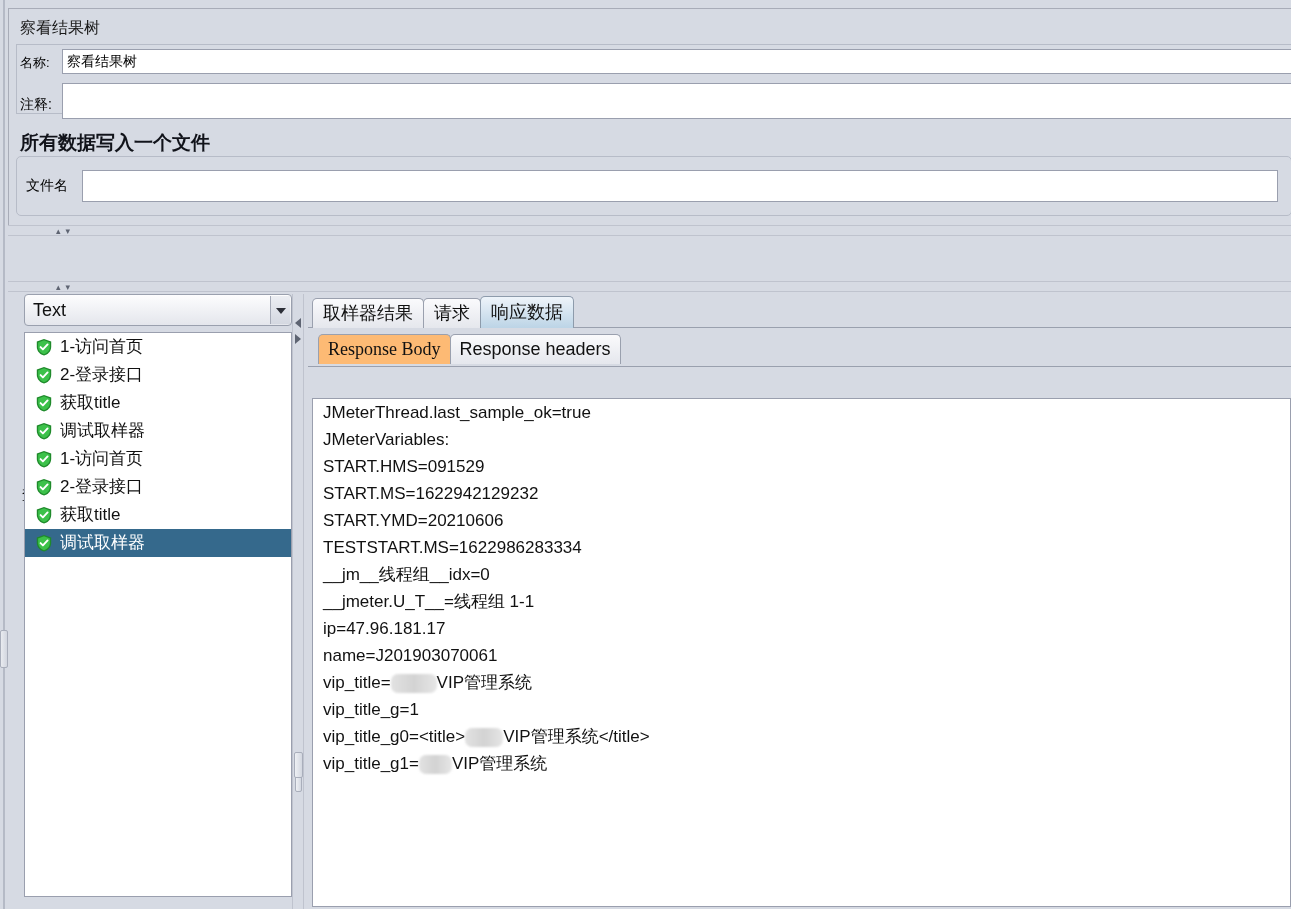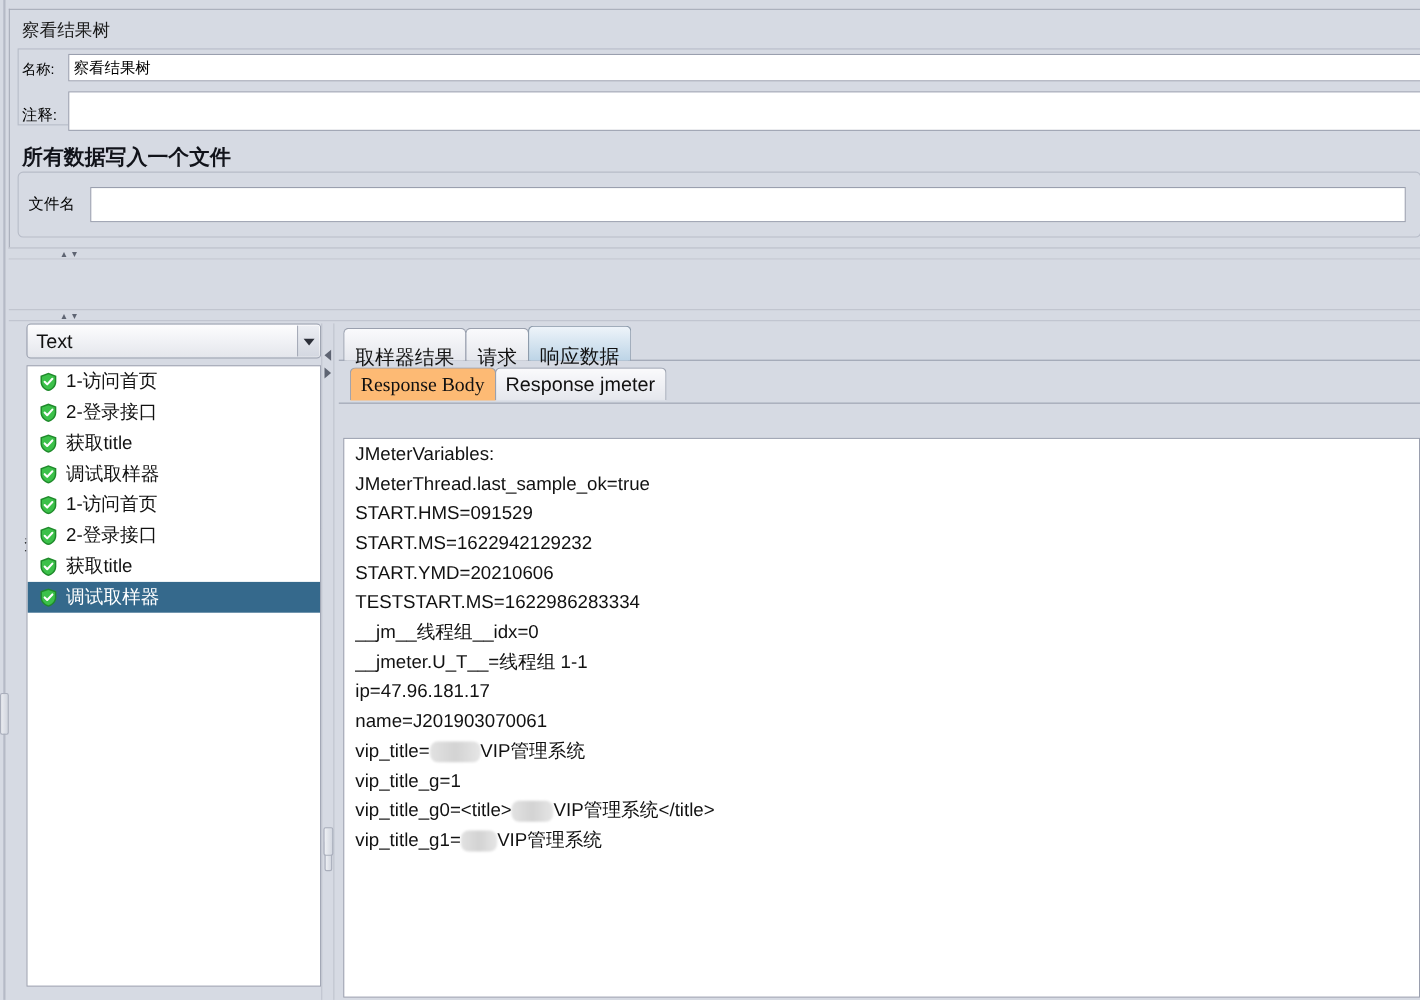--- a/index.html
+++ b/index.html
@@ -118,21 +118,21 @@
   .vsplit .knob{
     position:absolute;left:2px;top:470px;width:7px;height:28px;
     background:linear-gradient(90deg,#eef0f4,#d3d7e0);border:1px solid #a9aebb;border-radius:2px;box-sizing:border-box;
   }
 
   
   .rightcol{position:absolute;left:308px;top:294px;width:983px;height:615px;}
 
   .tabs{position:absolute;left:4px;top:2px;height:32px;}
   .tab{
-    display:inline-block;height:30px;line-height:29px;padding:12px 10px;
+    display:inline-block;height:30px;line-height:29px;padding:0 10px;
     background:linear-gradient(#fafafc,#e5e7ed);
     border:1px solid #9aa0ae;border-bottom:none;
     border-radius:5px 5px 0 0;font-size:18px;color:#111;margin-right:-1px;
     box-sizing:border-box;vertical-align:bottom;
   }
   .tab.active{background:linear-gradient(#eef4fa,#bcd4e6);border-color:#8d9bab;height:32px;line-height:31px;}
   .tabline{position:absolute;left:0;top:33px;width:983px;height:1px;background:#9aa0ae;}
 
   .subtabs{position:absolute;left:10px;top:40px;height:32px;}
   .subtab{
@@ -280,38 +280,38 @@
     <div class="a2"></div>
     <div class="knob"></div>
   </div>
   <div class="vbar"></div>
 
   <div class="rightcol">
     <div class="tabline"></div>
     <div class="tabs" id="tabs"><span class="tab">取样器结果</span><span class="tab">请求</span><span class="tab active">响应数据</span></div>
 
     <div class="subtabline"></div>
-    <div class="subtabs" id="subtabs"><span class="subtab active">Response Body</span><span class="subtab">Response jmeter</span></div>
+    <div class="subtabs" id="subtabs"><span class="subtab active">Response Body</span><span class="subtab">Response headers</span></div>
 
     <div class="findbar">
       <input class="badge" value="title" style="">
       <div class="ftxt">Find</div>
       <div class="c1">
         <span class="chk"></span>
         <span class="lbl">区分大小写</span>
       </div>
       <div class="c2">
         <span class="chk"></span>
         <span class="lbl">正则表达式</span>
       </div>
     </div>
 
     <div class="bodybox" id="body">
+        <div class="line"><span>JMeterThread.last_sample_ok=true</span></div>
         <div class="line"><span>JMeterVariables:</span></div>
-        <div class="line"><span>JMeterThread.last_sample_ok=true</span></div>
         <div class="line"><span>START.HMS=091529</span></div>
         <div class="line"><span>START.MS=1622942129232</span></div>
         <div class="line"><span>START.YMD=20210606</span></div>
         <div class="line"><span>TESTSTART.MS=1622986283334</span></div>
         <div class="line"><span>__jm__线程组__idx=0</span></div>
         <div class="line"><span>__jmeter.U_T__=线程组 1-1</span></div>
         <div class="line"><span>ip=47.96.181.17</span></div>
         <div class="line"><span>name=J201903070061</span></div>
         <div class="line"><span>vip_title=</span><span class="blurspot" style="width: 46px;"></span><span>VIP管理系统</span></div>
         <div class="line"><span>vip_title_g=1</span></div>

